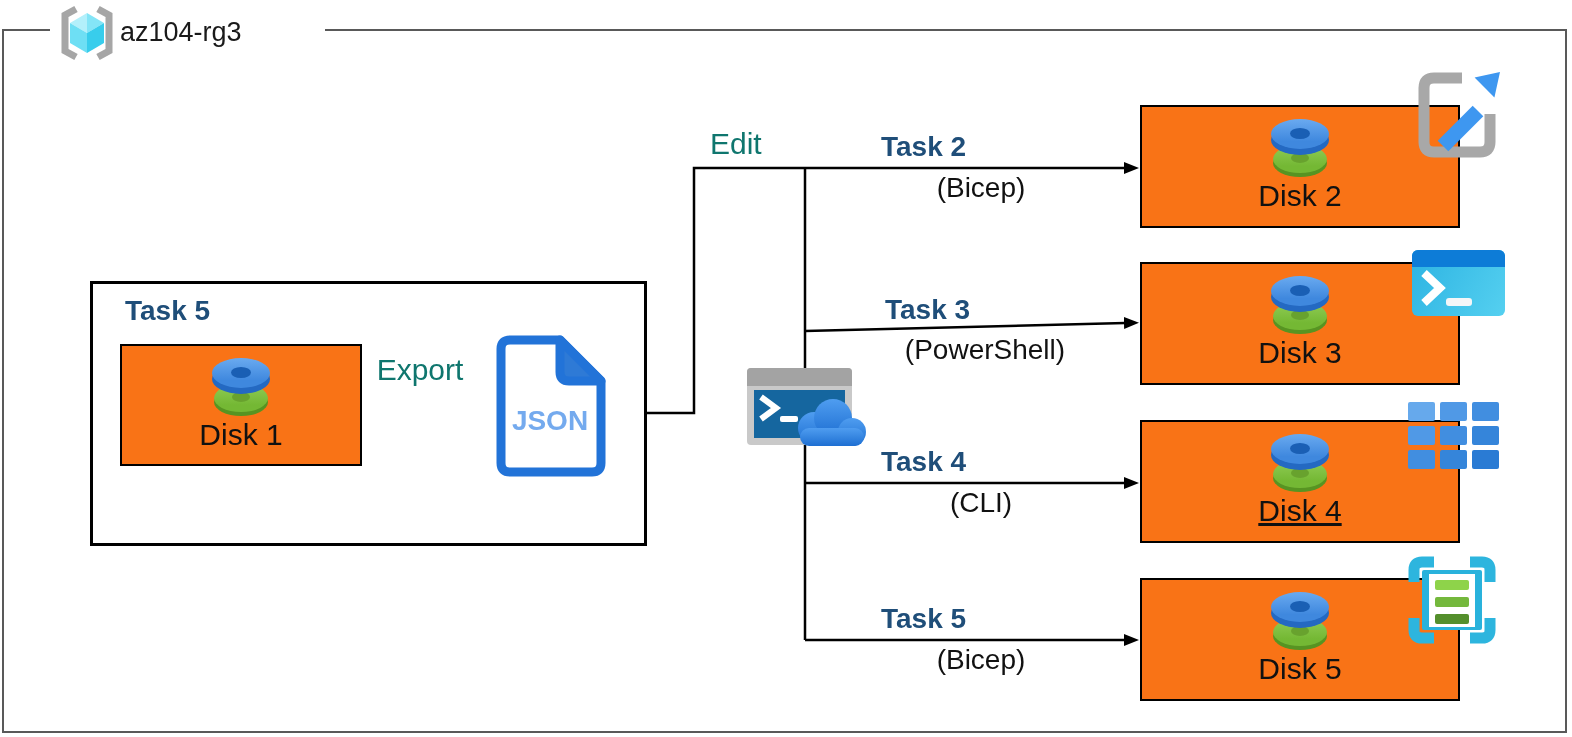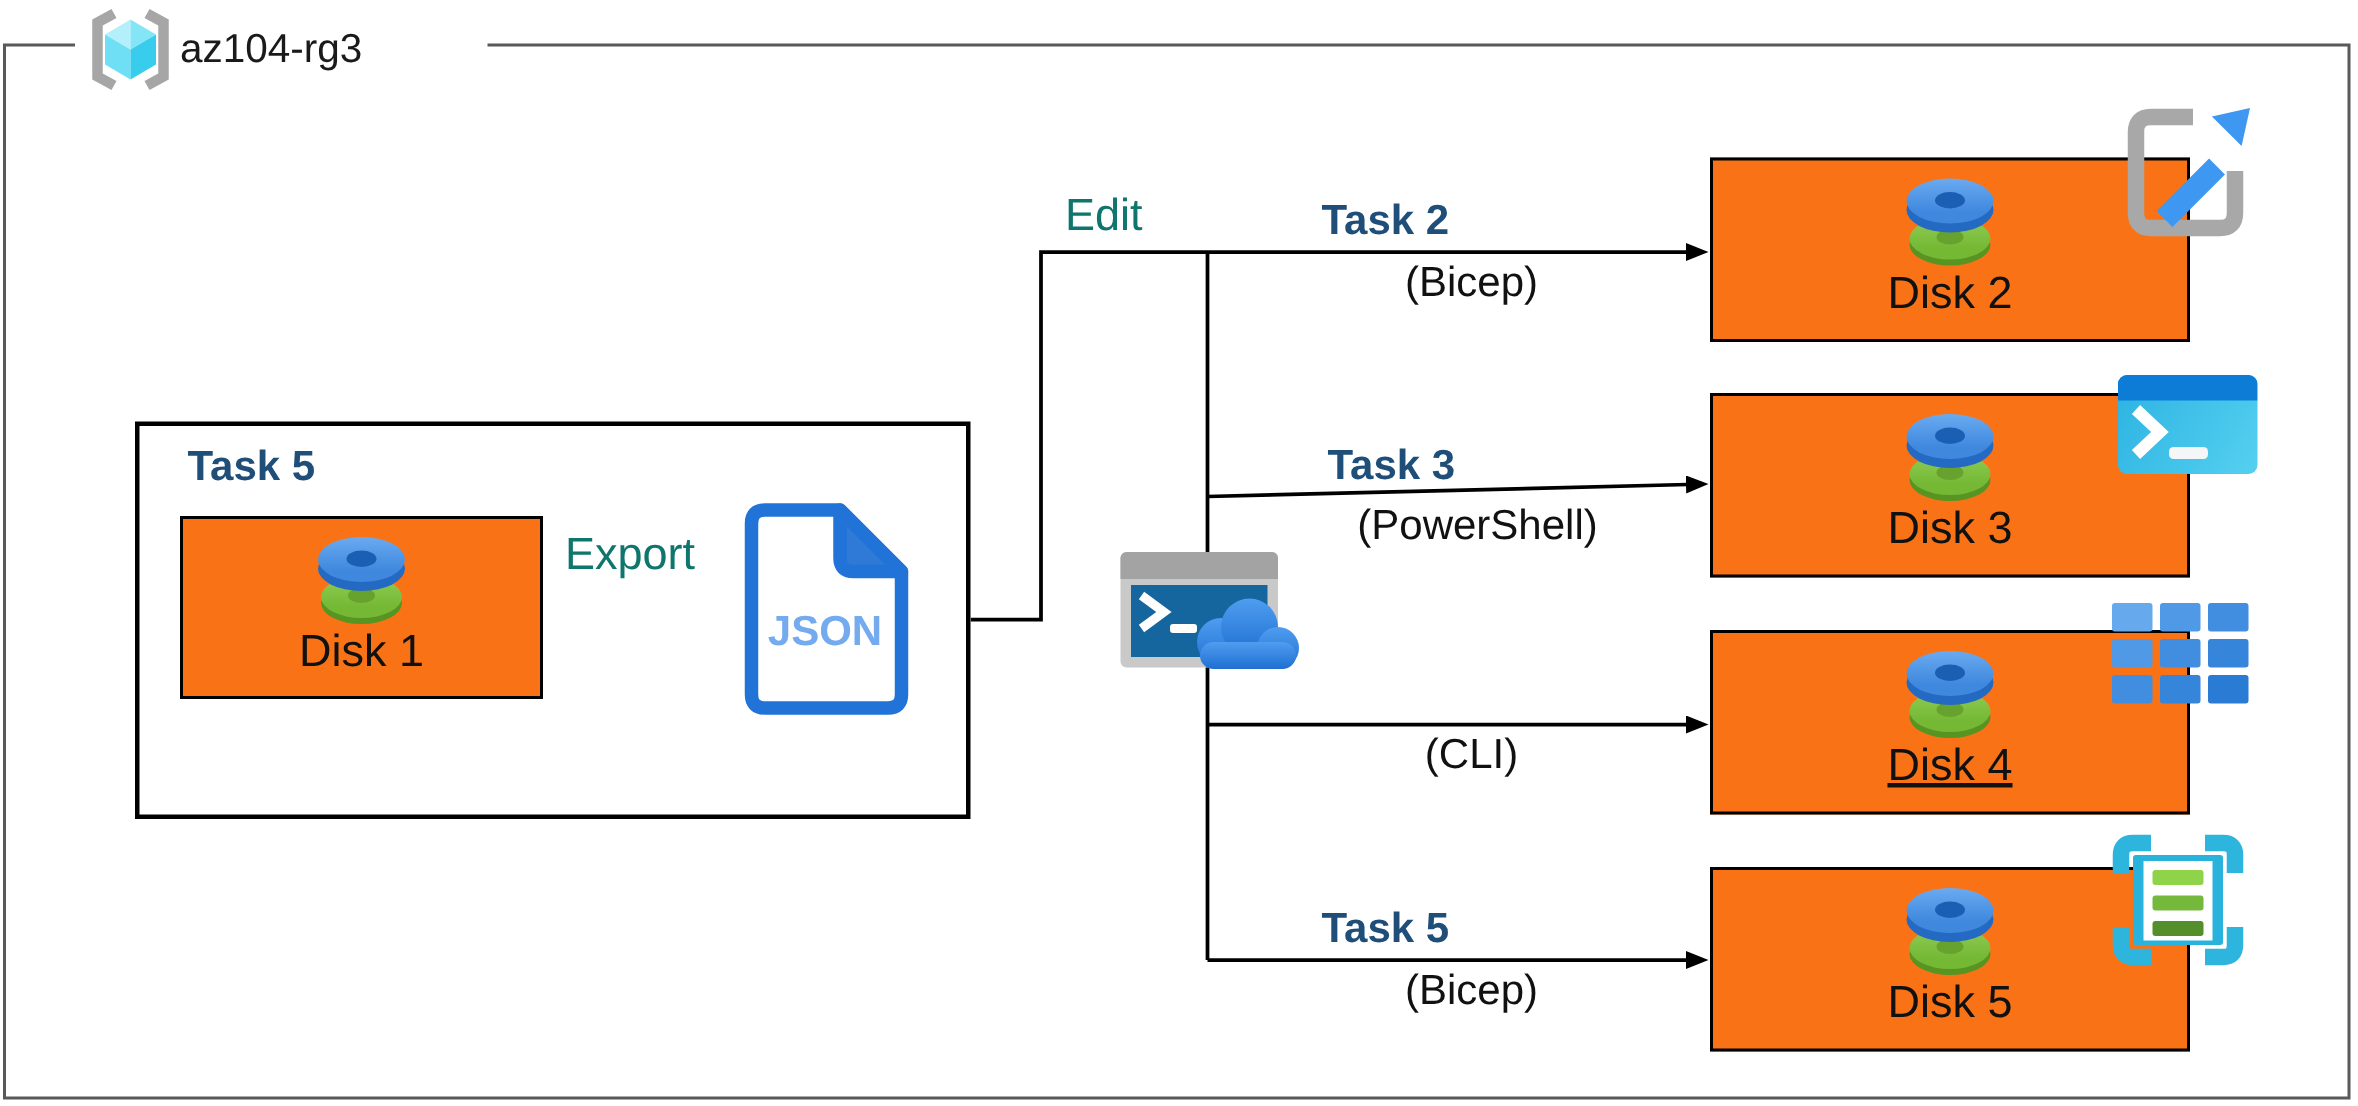--- a/index.html
+++ b/index.html
@@ -178,20 +178,21 @@
     <div class="disk-label">Disk 3</div>
   </div>
   <div class="ps-icon">
     <div class="ps-titlebar"></div>
     <svg width="93" height="49" viewBox="0 0 93 49" style="position:absolute;left:0;top:17px;">
       <path d="M12,6 L28,21 L12,36" fill="none" stroke="#fff" stroke-width="8"></path>
       <rect x="34" y="31" width="26" height="8" rx="3" fill="#f4f6f8"></rect>
     </svg>
   </div>
 
+  <div class="task-name" style="left:881px;top:446px;">Task 4</div>
   <div class="task-method" style="left:851px;top:487px;">(CLI)</div>
   <div class="disk-box" style="left:1140px;top:420px;width:316px;height:119px;text-decoration:underline;">
     <div class="disk-icon">
       <div class="d-g-rim"></div>
         <div class="d-g-top"></div>
         <div class="d-g-hole"></div>
       <div class="d-b-rim"></div>
         <div class="d-b-top"></div>
         <div class="d-b-hole"></div>
     </div>

